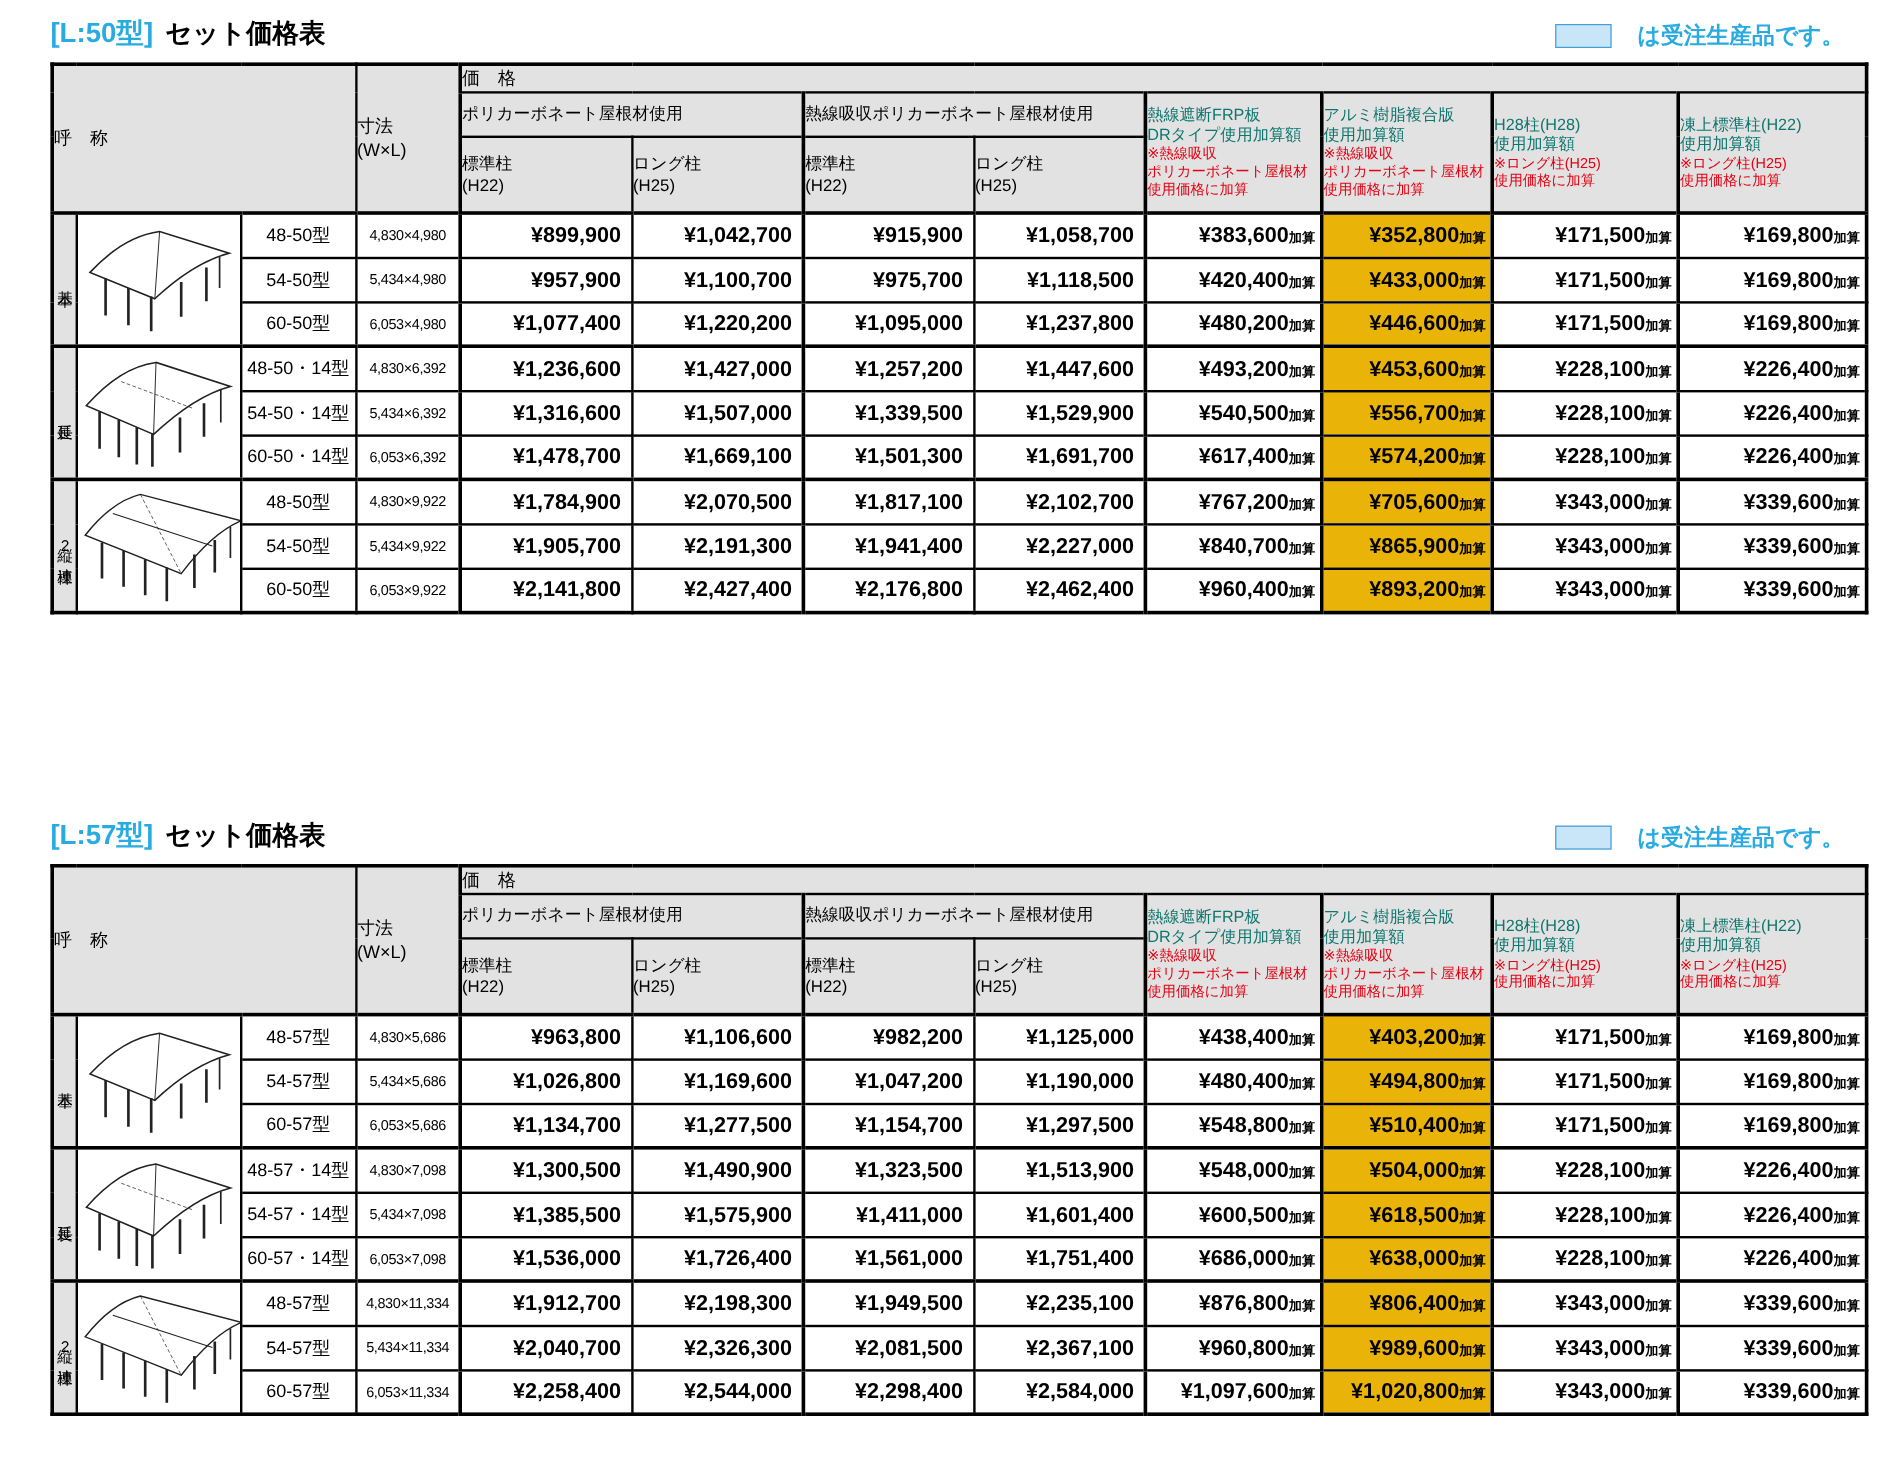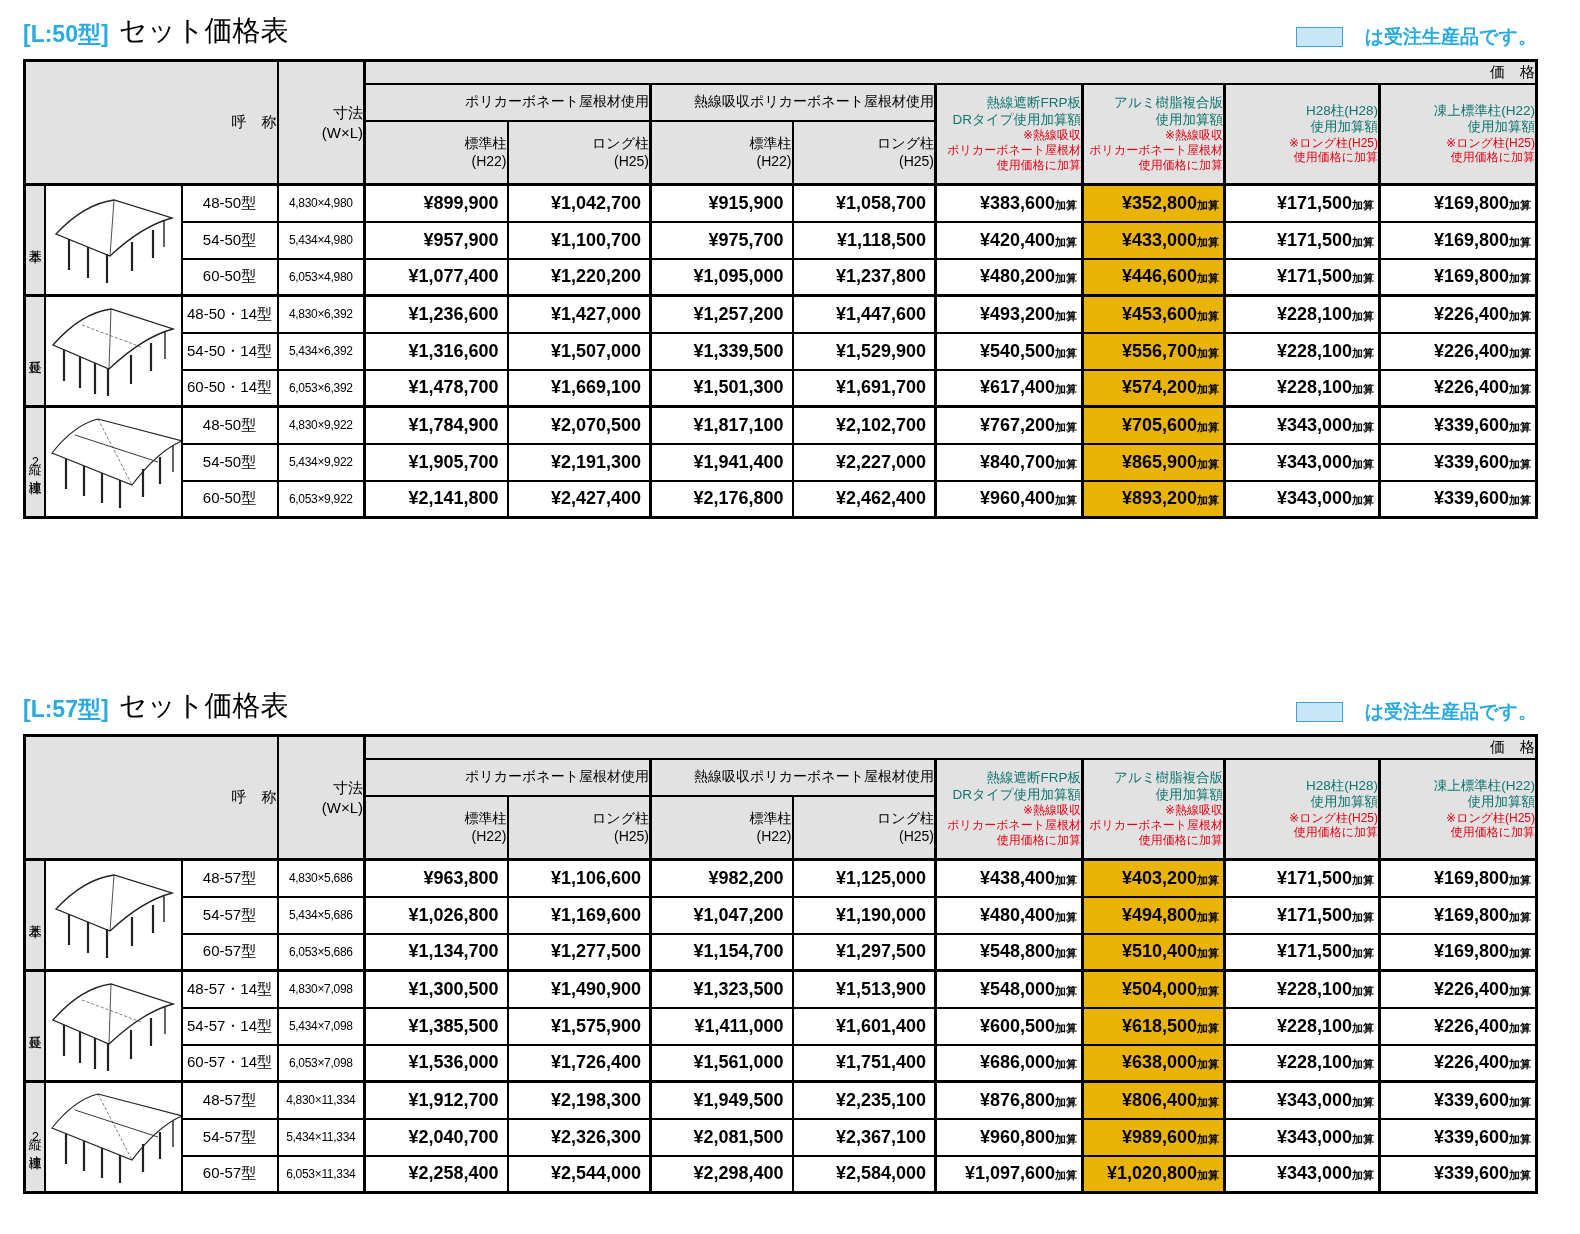--- a/index.html
+++ b/index.html
@@ -3,35 +3,35 @@
 <meta charset="utf-8">
 <style>
   * { box-sizing: border-box; margin: 0; padding: 0; }
   html,body { background:#fff; }
   body {
     width: 1580px; height: 1234px;
     font-family: "Liberation Sans", "DejaVu Sans", sans-serif;
     color: #000;
     overflow: hidden;
   }
-  .section { padding: 0 43px 0 23px; }
+  .section { padding: 0 43px 0 42px; }
   #section-0 { padding-top: 12px; }
   #section-1 { padding-top: 168px; }
 
   .title-row { display: flex; align-items: flex-end; margin-bottom: 9px; }
   .title-tag { font-size: 23px; font-weight: bold; color: #29abe2; }
-  .title-main { font-size: 28px; font-weight: normal; margin-left: 10px; }
+  .title-main { font-size: 22px; font-weight: bold; margin-left: 10px; }
   .legend { margin-left: auto; display: flex; align-items: center; gap: 22px;
             font-size: 19px; font-weight: 600; color: #29abe2; }
   .legend-swatch { width: 47px; height: 20px; background: #c9e5f8; border: 1px solid #3f9fd8; }
 
   table.price-table { border-collapse: collapse; table-layout: fixed; width: 1512px;
                       border: 3px solid #000; background: #fff; }
   th, td { border: 2px solid #000; overflow: hidden; }
-  thead th { background: #e2e2e2; font-weight: normal; text-align: right; vertical-align: middle; }
+  thead th { background: #e2e2e2; font-weight: normal; text-align: left; vertical-align: middle; }
   .hr1 th { height: 23px; font-size: 15px; }
   .hr2 th { height: 37px; font-size: 14px; }
   .hr3 th { height: 64px; font-size: 14px; line-height: 1.3; }
   .name-hdr { font-size: 15px; }
   .size-hdr { font-size: 15px; line-height: 1.3; }
   .addon-hdr { line-height: 1.22; vertical-align: middle; padding: 2px 0; }
   .addon-title { font-size: 13.5px; color: #0f766e; }
   .addon-note  { font-size: 12px; color: #e60012; }
   .bl3 { border-left-width: 3px !important; }
   tr.gstart td { border-top-width: 3px; }

